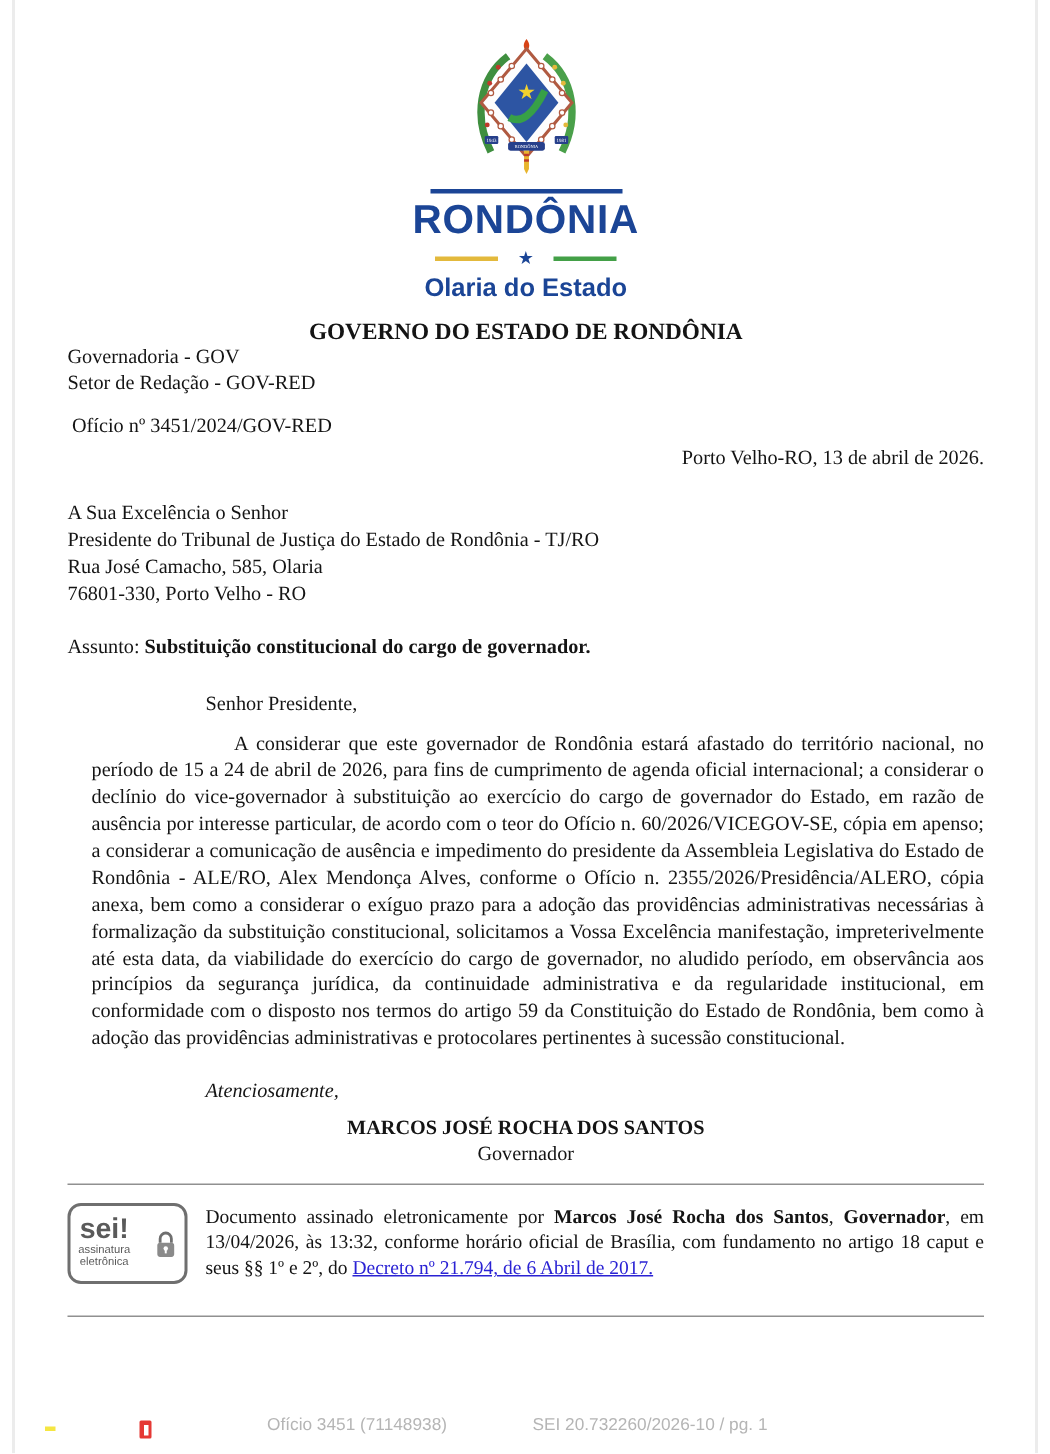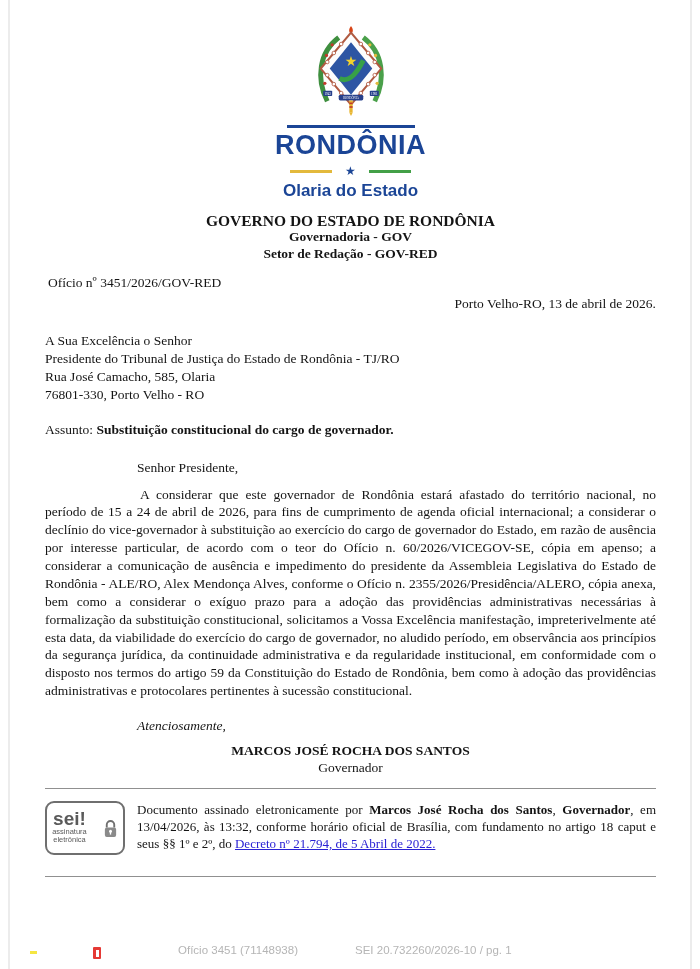--- a/index.html
+++ b/index.html
@@ -20,29 +20,29 @@
   .wm-title{font-family:"Liberation Sans",sans-serif;font-weight:bold;font-size:27px;
     letter-spacing:.5px;color:#1b4596;line-height:1;}
   .wm-row{display:flex;justify-content:center;align-items:center;gap:13px;margin-top:6px;}
   .wm-bar-yellow{width:42px;height:3px;background:#e3b93c;}
   .wm-bar-green{width:42px;height:3px;background:#43a047;}
   .wm-star{color:#1b4596;font-size:12px;line-height:1;}
   .wm-sub{font-family:"Liberation Sans",sans-serif;font-weight:bold;font-size:17px;
     color:#1b4596;margin-top:5px;line-height:1;}
 
   .org{text-align:center;font-weight:bold;font-size:15.5px;margin-top:13px;line-height:1.1;}
-  .org-line{text-align:center;font-size:13.5px;line-height:1.25;font-weight:bold;}
+  .org-line{font-size:13.5px;line-height:1.25;}
 
   .ref-line{font-size:13.5px;margin-top:12px;padding-left:3px;}
   .place-date{font-size:13.5px;text-align:right;margin-top:5px;}
 
   .addressee{font-size:13.5px;line-height:1.33;margin-top:20px;}
   .subject-line{margin-top:18px;font-size:13.5px;}
   .greeting{margin-top:22px;font-size:13.5px;text-indent:92px;}
-  .body-par{margin:10px 0 0 0;font-size:13.5px;line-height:1.325;text-align:justify;
+  .body-par{margin:10px 0 0 16px;font-size:13.5px;line-height:1.325;text-align:justify;
     text-indent:95px;}
   .closing{margin-top:18px;font-size:13.5px;text-indent:92px;font-style:italic;}
   .signer-name{text-align:center;font-weight:bold;font-size:13.5px;margin-top:9px;}
   .signer-role{text-align:center;font-size:13.5px;margin-top:1px;}
 
   .rule{border:none;border-top:1px solid #909090;margin:0;}
   .rule.first{margin-top:12px;}
   .rule.second{margin-top:21px;}
 
   .sei-row{display:flex;gap:12px;margin-top:12px;align-items:flex-start;}
@@ -130,21 +130,21 @@
         <span class="wm-star">★</span>
         <span class="wm-bar-green"></span>
       </div>
       <div class="wm-sub">Olaria do Estado</div>
     </div>
 
     <div class="org">GOVERNO DO ESTADO DE RONDÔNIA</div>
     <div class="org-line">Governadoria - GOV</div>
     <div class="org-line">Setor de Redação - GOV-RED</div>
 
-    <div class="ref-line">Ofício nº 3451/2026/GOV-RED</div>
+    <div class="ref-line">Ofício nº 3451/2024/GOV-RED</div>
     <div class="place-date">Porto Velho-RO, 13 de abril de 2026.</div>
 
     <div class="addressee">
       <div>A Sua Excelência o Senhor</div>
       <div>Presidente do Tribunal de Justiça do Estado de Rondônia - TJ/RO</div>
       <div>Rua José Camacho, 585, Olaria</div>
       <div>76801-330, Porto Velho - RO</div>
     </div>
 
     <div class="subject-line"><span>Assunto: </span><b>Substituição constitucional do cargo de governador.</b></div>
@@ -166,21 +166,21 @@
           <div class="sei-sub">assinatura</div>
           <div class="sei-sub">eletrônica</div>
         </div>
         <svg width="15" height="19" viewBox="0 0 16 20">
           <path d="M4,9 V6 a4,4 0 0 1 8,0 V9" fill="none" stroke="#6f6f6f" stroke-width="2"></path>
           <rect x="2" y="9" width="12" height="10" rx="2" fill="#8a8a8a"></rect>
           <circle cx="8" cy="13" r="1.6" fill="#ffffff"></circle>
           <rect x="7.3" y="13.5" width="1.4" height="3" fill="#ffffff"></rect>
         </svg>
       </div>
-      <p class="sei-text"><span>Documento assinado eletronicamente por </span><b>Marcos José Rocha dos Santos</b><span>, </span><b>Governador</b><span>, em 13/04/2026, às 13:32, conforme horário oficial de Brasília, com fundamento no artigo 18 caput e seus §§ 1º e 2º, do </span><a class="decree-link">Decreto nº 21.794, de 5 Abril de 2022.</a></p>
+      <p class="sei-text"><span>Documento assinado eletronicamente por </span><b>Marcos José Rocha dos Santos</b><span>, </span><b>Governador</b><span>, em 13/04/2026, às 13:32, conforme horário oficial de Brasília, com fundamento no artigo 18 caput e seus §§ 1º e 2º, do </span><a class="decree-link">Decreto nº 21.794, de 6 Abril de 2017.</a></p>
     </div>
 
     <hr class="rule second">
   </div>
 
   <span class="marker-yellow"></span>
   <span class="marker-red">
       <span class="marker-red-inner"></span>
     </span>
   <div class="footer-doc">Ofício 3451 (71148938)</div>

